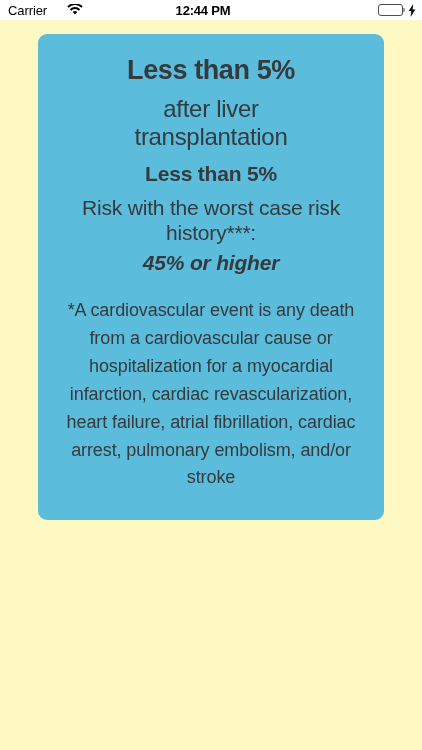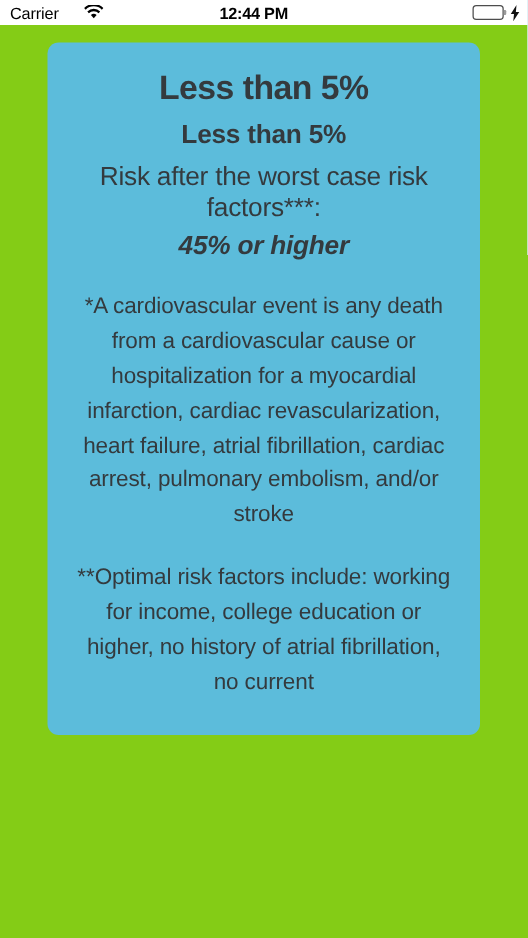--- a/index.html
+++ b/index.html
@@ -95,21 +95,21 @@
     display: block;
     width: 8px;
     height: 13px;
     margin-left: 3px;
   }
 
   
   .screen {
     width: 422px;
     height: 730px;
-    background: #84cc16;
+    background: #fef9c3;
     overflow: hidden;
     box-sizing: border-box;
     padding: 14px 38px 0 38px;
   }
   .result-card {
     width: 346px;
     background: #5cbcdb;
     border-radius: 9px;
     box-sizing: border-box;
     padding: 16px 18px 28px 18px;
@@ -204,25 +204,28 @@
 
 </div>
 
 <div class="screen">
 
   <div class="result-card">
 
     <div class="headline">Less than 5%</div>
 
 
+    <div class="subhead-2">
+      <div>after liver</div>
+      <div>transplantation</div>
+    </div>
 
     <div class="risk-value">Less than 5%</div>
 
-    <div class="risk-label">Risk after the worst case risk factors***:</div>
+    <div class="risk-label">Risk with the worst case risk history***:</div>
     <div class="risk-value last">45% or higher</div>
 
     <div class="footnote">*A cardiovascular event is any death from a cardiovascular cause or hospitalization for a myocardial infarction, cardiac revascularization, heart failure, atrial fibrillation, cardiac arrest, pulmonary embolism, and/or stroke</div>
 
-    <div class="footnote">**Optimal risk factors include: working for income, college education or higher, no history of atrial fibrillation, no current</div>
 
   </div>
 
 </div>
 
 </body></html>

